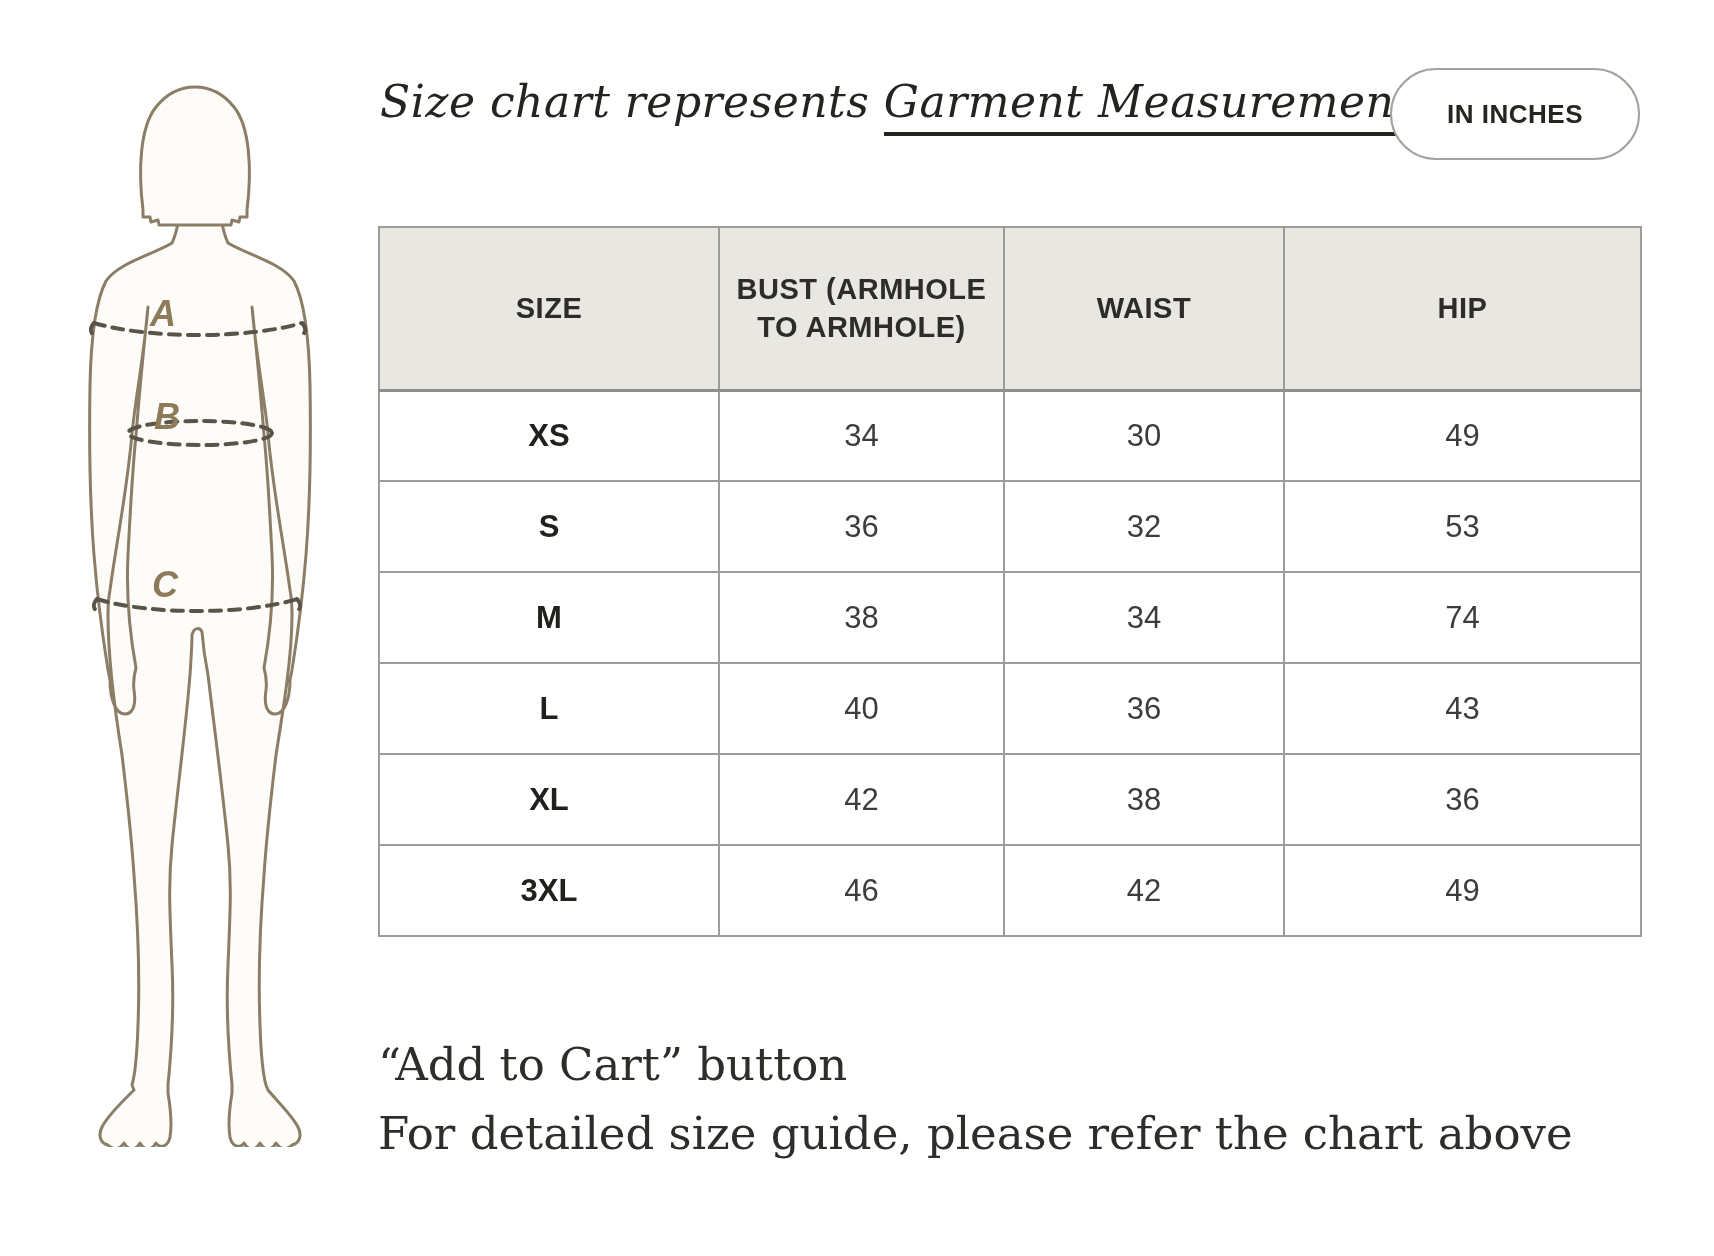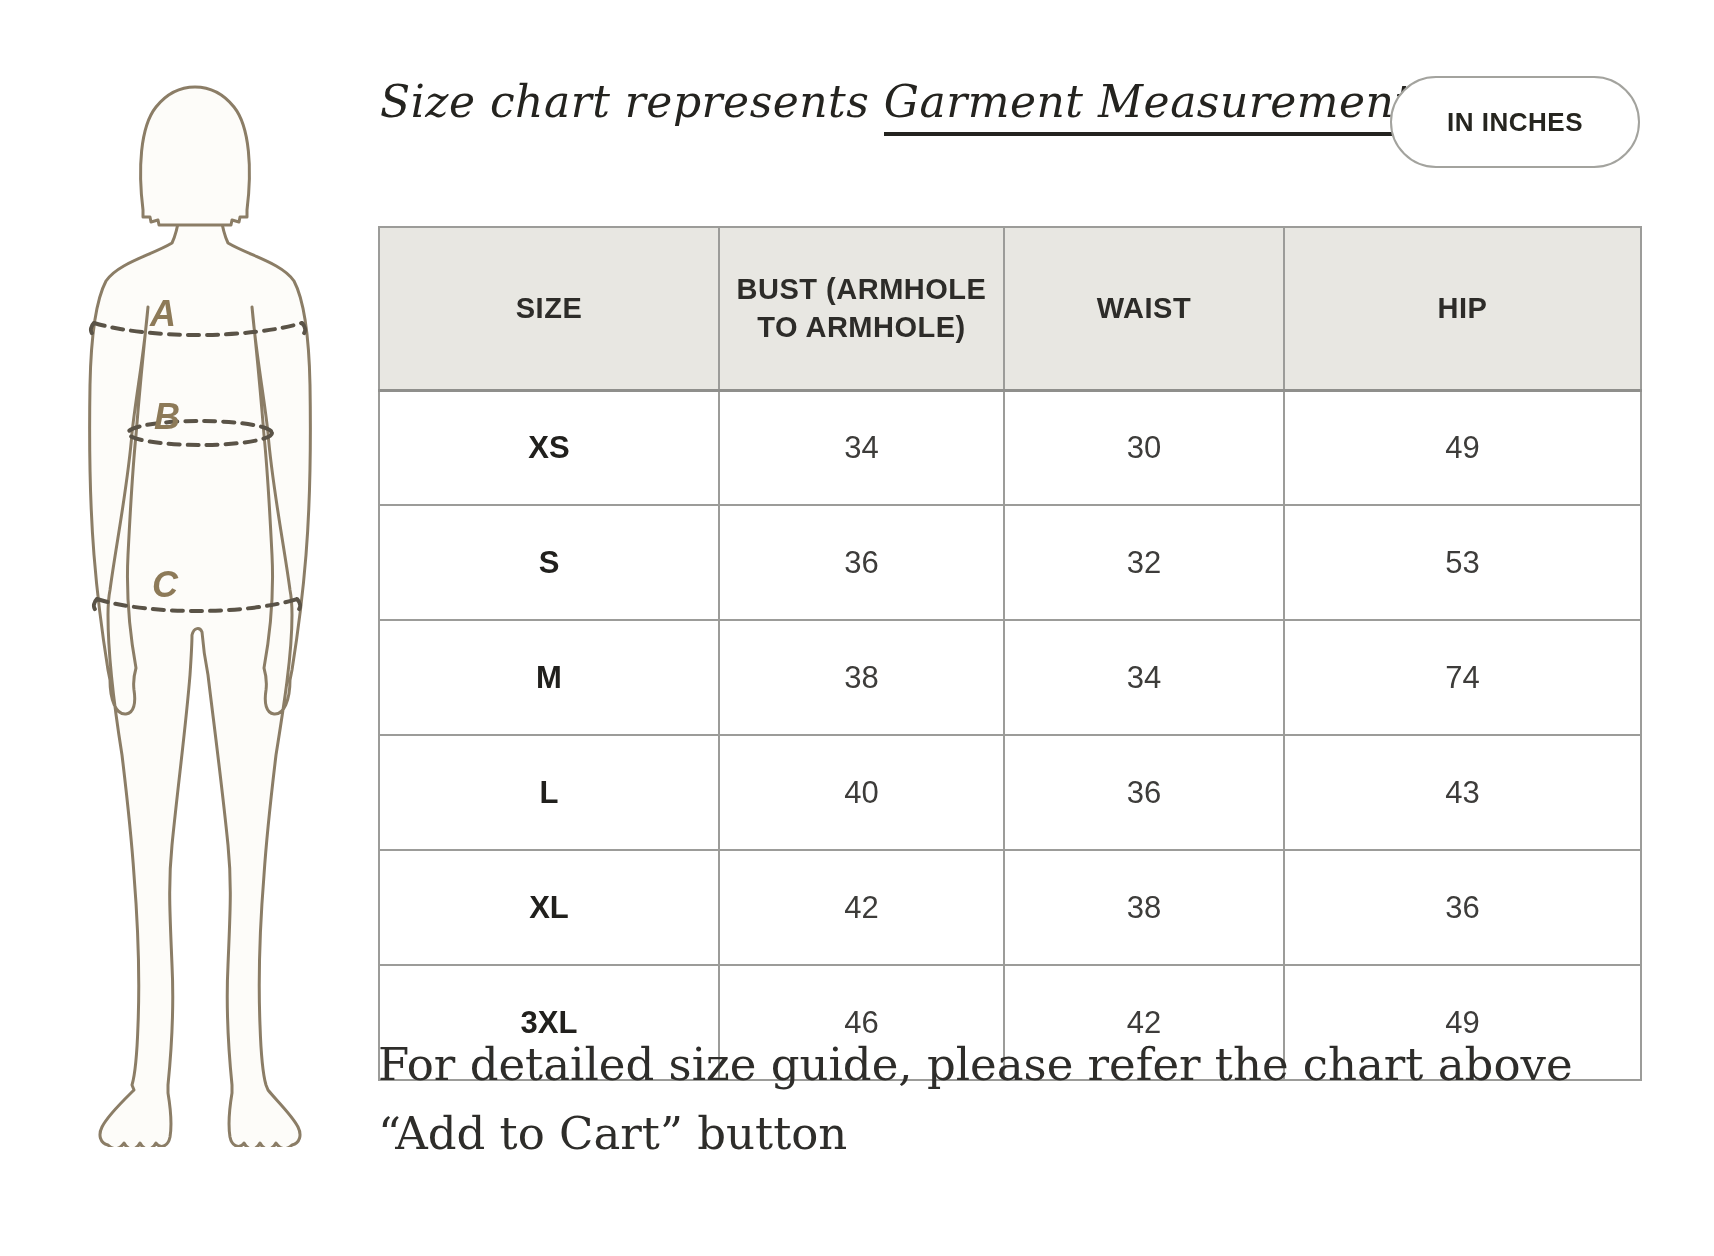--- a/index.html
+++ b/index.html
@@ -9,42 +9,42 @@
   }
   
   .title{
     position:absolute;left:380px;top:76px;
     font-family:"DejaVu Serif",serif;font-style:italic;font-size:44px;
     color:#24231f;letter-spacing:.5px;white-space:nowrap;
   }
   .title .underlined{border-bottom:4px solid #24231f;padding-bottom:5px;}
   
   .pill{
-    position:absolute;left:1390px;top:76px;width:250px;height:92px;
+    position:absolute;left:1390px;top:68px;width:250px;height:92px;
     border:2px solid #a3a39e;border-radius:48px;background:#ffffff;
     display:flex;align-items:center;justify-content:center;
     font-size:26px;font-weight:bold;letter-spacing:.5px;color:#26251f;
     box-sizing:border-box;cursor:pointer;
   }
   
   table.size-table{
     position:absolute;left:378px;top:198px;width:1262px;
     border-collapse:collapse;table-layout:fixed;margin-top:28px;
   }
   .size-table th,.size-table td{
     border:2px solid #9c9c99;text-align:center;vertical-align:middle;
     padding:0 10px;box-sizing:border-box;
   }
   .size-table thead th{
     height:163px;background:#e8e7e2;color:#2d2c29;
     font-size:29px;font-weight:bold;line-height:1.32;letter-spacing:.5px;
     border-bottom:3px solid #8f8f8c;
   }
   .size-table tbody td{
-    height:115px;background:#ffffff;color:#3d3c3a;font-size:31px;font-weight:400;
+    height:91px;background:#ffffff;color:#3d3c3a;font-size:31px;font-weight:400;
   }
   .size-table tbody td:first-child{font-weight:bold;color:#21201d;}
   
   .footer{
     position:absolute;left:378px;top:1030px;
     font-family:"DejaVu Serif",serif;font-size:45px;color:#2e2d2a;line-height:69px;
   }
   
   .figure-svg{position:absolute;left:88px;top:85px;width:224px;height:1062px;}
 </style>
@@ -196,17 +196,17 @@
         <tr>
           <td>3XL</td>
           <td>46</td>
           <td>42</td>
           <td>49</td>
         </tr>
       </tbody>
   </table>
 
   <div class="footer">
+    <div>“Add to Cart” button</div>
     <div>For detailed size guide, please refer the chart above</div>
-    <div>“Add to Cart” button</div>
   </div>
 
 </div>
 
 </body></html>

